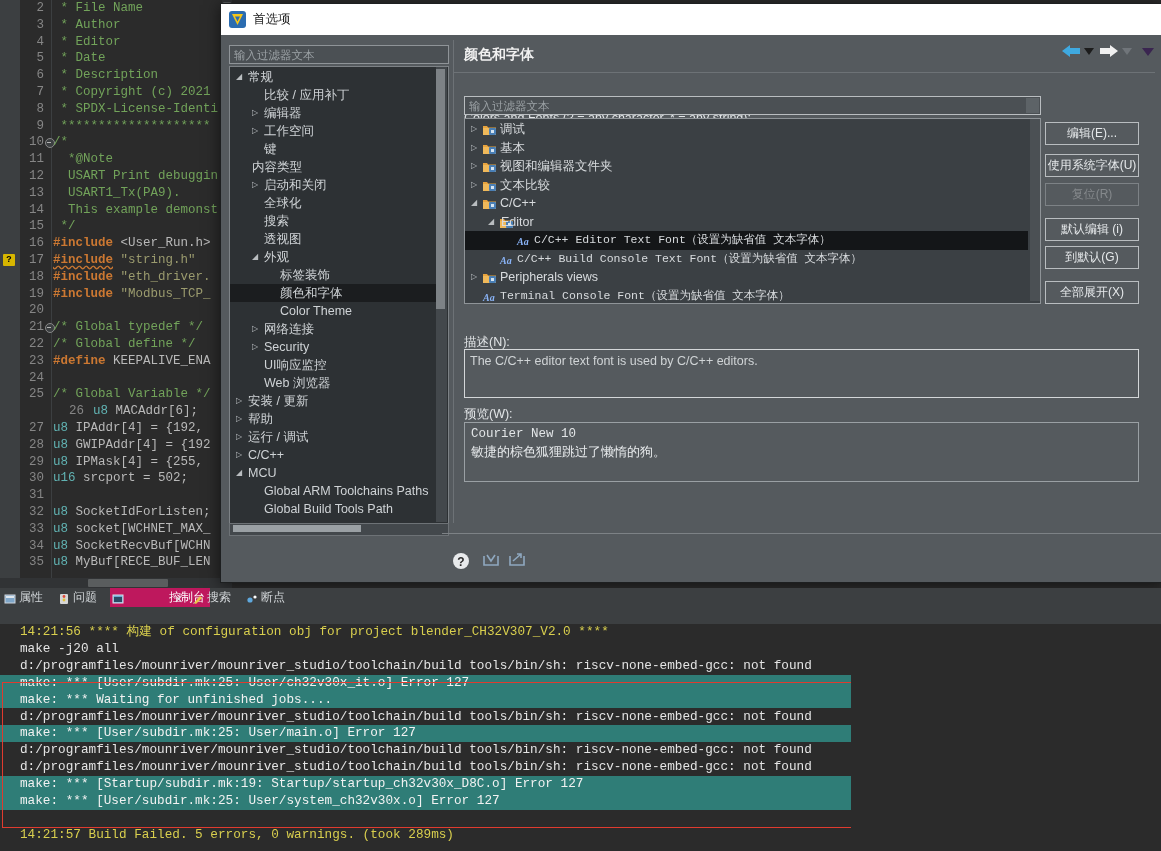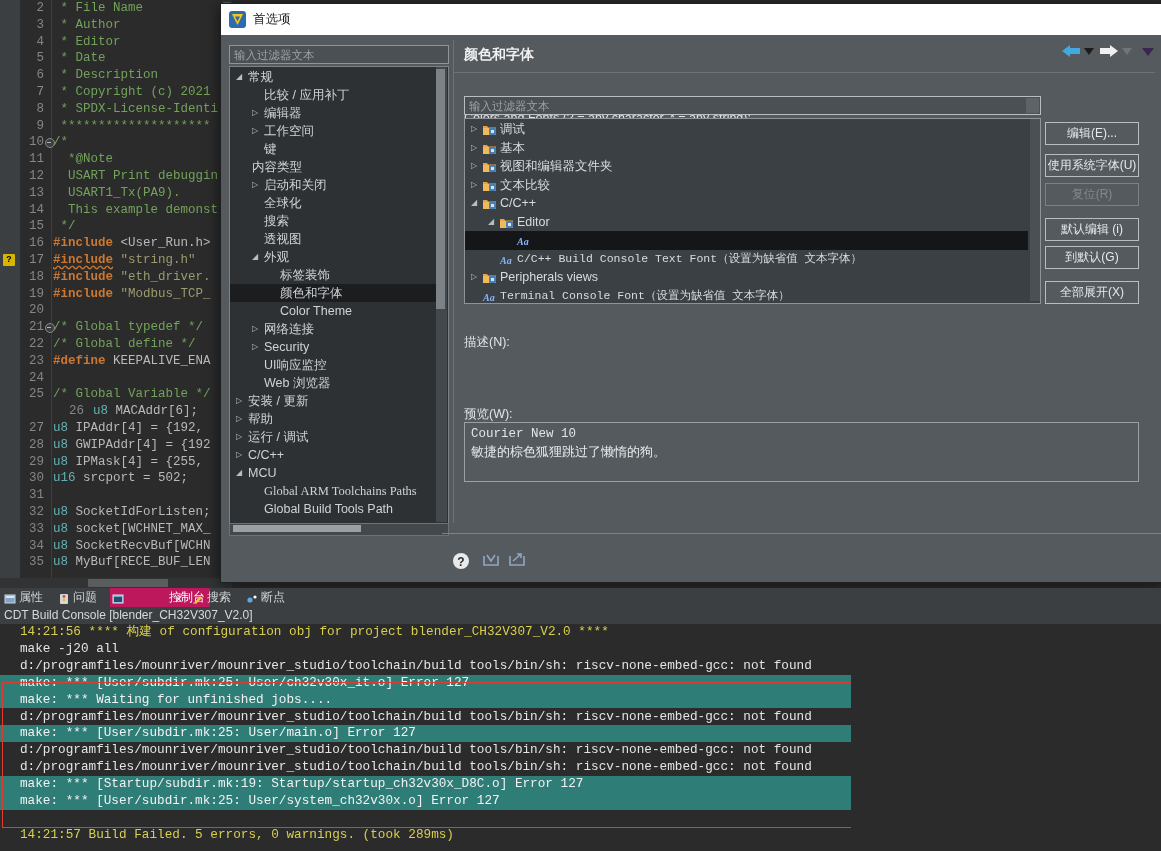--- a/index.html
+++ b/index.html
@@ -256,21 +256,21 @@
         </div>
         <div class="tnode" style="top: 378px; position: absolute; left: 0px; width: 206px;">
           <span class="arrow" style="left: 4px;">▷</span>
           <span class="tlabel" style="left: 18px;">C/C++</span>
         </div>
         <div class="tnode" style="top: 396px; position: absolute; left: 0px; width: 206px;">
           <span class="arrow" style="left: 4px;">◢</span>
           <span class="tlabel" style="left: 18px;">MCU</span>
         </div>
         <div class="tnode" style="top: 414px; position: absolute; left: 0px; width: 206px;">
-          <span class="tlabel" style="left: 34px; font-family: Liberation Serif, serif;">Global ARM Toolchains Paths</span>
+          <span class="tlabel" style="left: 34px;">Global ARM Toolchains Paths</span>
         </div>
         <div class="tnode" style="top: 432px; position: absolute; left: 0px; width: 206px;">
           <span class="tlabel" style="left: 34px;">Global Build Tools Path</span>
         </div>
       </div>
     <div class="abs" id="tree-vscroll" style="left:206px;background:#43484c;">
       <div id="tree-vthumb"></div>
     </div>
   </div>
   <div class="abs" id="tree-hscroll"></div>
@@ -338,24 +338,25 @@
           <span class="flabel" style="left: 35px;">C/C++</span>
         </div>
         <div class="fnode" style="top: 92.5px; position: absolute; left: 0px; width: 563px;">
           <span class="arrow" style="left: 21px;">◢</span>
           <span class="ficon" style="left: 35px;"><svg width="13" height="12" viewBox="0 0 13 12">
               <path d="M0 2 h4 l1.2 1.5 H13 V11 H0 Z" fill="#e8a33d"></path>
               <path d="M0 4 h13 v7 H0 Z" fill="#f0b95a"></path>
               <rect x="6" y="4" width="7" height="7" rx="1" fill="#4a7fb5"></rect>
               <path d="M8 6 h3 v3 h-3 Z" fill="#d6e4f0"></path>
             </svg></span>
-          <span class="flabel" style="left: 52px;">Editor</span>
+          <span class="flabel" style="left: 36px;">Editor</span>
         </div>
         <div class="fnode sel" style="top: 111px; position: absolute; left: 0px; width: 563px;">
           <span class="aa" style="left: 52px; top: 2px;">Aa</span>
+          <span class="flabel mono" style="left: 69px;">C/C++ Editor Text Font（设置为缺省值 文本字体）</span>
         </div>
         <div class="fnode" style="top: 129.5px; position: absolute; left: 0px; width: 563px;">
           <span class="aa" style="left: 35px; top: 2px;">Aa</span>
           <span class="flabel mono" style="left: 52px;">C/C++ Build Console Text Font（设置为缺省值 文本字体）</span>
         </div>
         <div class="fnode" style="top: 148px; position: absolute; left: 0px; width: 563px;">
           <span class="arrow" style="left: 4px;">▷</span>
           <span class="ficon" style="left: 18px;"><svg width="13" height="12" viewBox="0 0 13 12">
               <path d="M0 2 h4 l1.2 1.5 H13 V11 H0 Z" fill="#e8a33d"></path>
               <path d="M0 4 h13 v7 H0 Z" fill="#f0b95a"></path>
@@ -375,20 +376,23 @@
   <div id="side-buttons">
       <div class="sbtn" style="top: 118px;">编辑(E)...</div>
       <div class="sbtn" style="top: 150px;">使用系统字体(U)</div>
       <div class="sbtn dis" style="top: 179px;">复位(R)</div>
       <div class="sbtn" style="top: 214px;">默认编辑 (i)</div>
       <div class="sbtn" style="top: 242px;">到默认(G)</div>
       <div class="sbtn" style="top: 277px;">全部展开(X)</div>
     </div>
 
   <div class="abs" id="desc-label">描述(N):</div>
+  <div class="abs" id="desc-box">
+    <span>The C/C++ editor text font is used by C/C++ editors.</span>
+  </div>
   <div class="abs" id="prev-label">预览(W):</div>
   <div class="abs" id="prev-box">
     <div class="l1">Courier New 10</div>
     <div class="l2">敏捷的棕色狐狸跳过了懒惰的狗。</div>
   </div>
 
   <div class="abs" id="footer-rule"></div>
 
   <div class="abs" id="dlg-tools">
     <svg width="80" height="22" viewBox="0 0 80 22">
@@ -446,23 +450,20 @@
           </svg></span><span>控制台</span><span class="xclose" style="left: 64px;">✕</span></div>
       <div class="vtab" style="left: 190px; width: 52px;"><span class="ticon"><svg width="12" height="12">
             <path d="M2 10 L8 3 l2 2 L4 11 Z" fill="#e8c547"></path>
             <path d="M1 11 l2 -1 l-1 -1 Z" fill="#c8c8c8"></path>
           </svg></span><span>搜索</span></div>
       <div class="vtab" style="left: 244px; width: 52px;"><span class="ticon"><svg width="12" height="12">
             <circle cx="4" cy="7" r="2.6" fill="#5fa8dd"></circle>
             <circle cx="9" cy="4" r="1.6" fill="#ffffff"></circle>
           </svg></span><span>断点</span></div>
     </div>
-  <div class="abs" id="console-head">
-    <span>CDT Build Console [blender_CH32V307_V2.0]</span>
-  </div>
   <div class="abs" id="console-body">
     <div id="console-lines">
         <div class="cline c-yellow" style="position: absolute; top: 0px; left: 0px; width: 849px;">14:21:56 **** 构建 of configuration obj for project blender_CH32V307_V2.0 ****</div>
         <div class="cline c-white" style="position: absolute; top: 16.9px; left: 0px; width: 849px;">make -j20 all</div>
         <div class="cline c-errtxt" style="position: absolute; top: 33.8px; left: 0px; width: 849px;">d:/programfiles/mounriver/mounriver_studio/toolchain/build tools/bin/sh: riscv-none-embed-gcc: not found</div>
         <div class="cline c-err" style="position: absolute; top: 50.7px; left: 0px; width: 849px;">make: *** [User/subdir.mk:25: User/ch32v30x_it.o] Error 127</div>
         <div class="cline c-err" style="position: absolute; top: 67.6px; left: 0px; width: 849px;">make: *** Waiting for unfinished jobs....</div>
         <div class="cline c-errtxt" style="position: absolute; top: 84.5px; left: 0px; width: 849px;">d:/programfiles/mounriver/mounriver_studio/toolchain/build tools/bin/sh: riscv-none-embed-gcc: not found</div>
         <div class="cline c-err" style="position: absolute; top: 101.4px; left: 0px; width: 849px;">make: *** [User/subdir.mk:25: User/main.o] Error 127</div>
         <div class="cline c-errtxt" style="position: absolute; top: 118.3px; left: 0px; width: 849px;">d:/programfiles/mounriver/mounriver_studio/toolchain/build tools/bin/sh: riscv-none-embed-gcc: not found</div>

